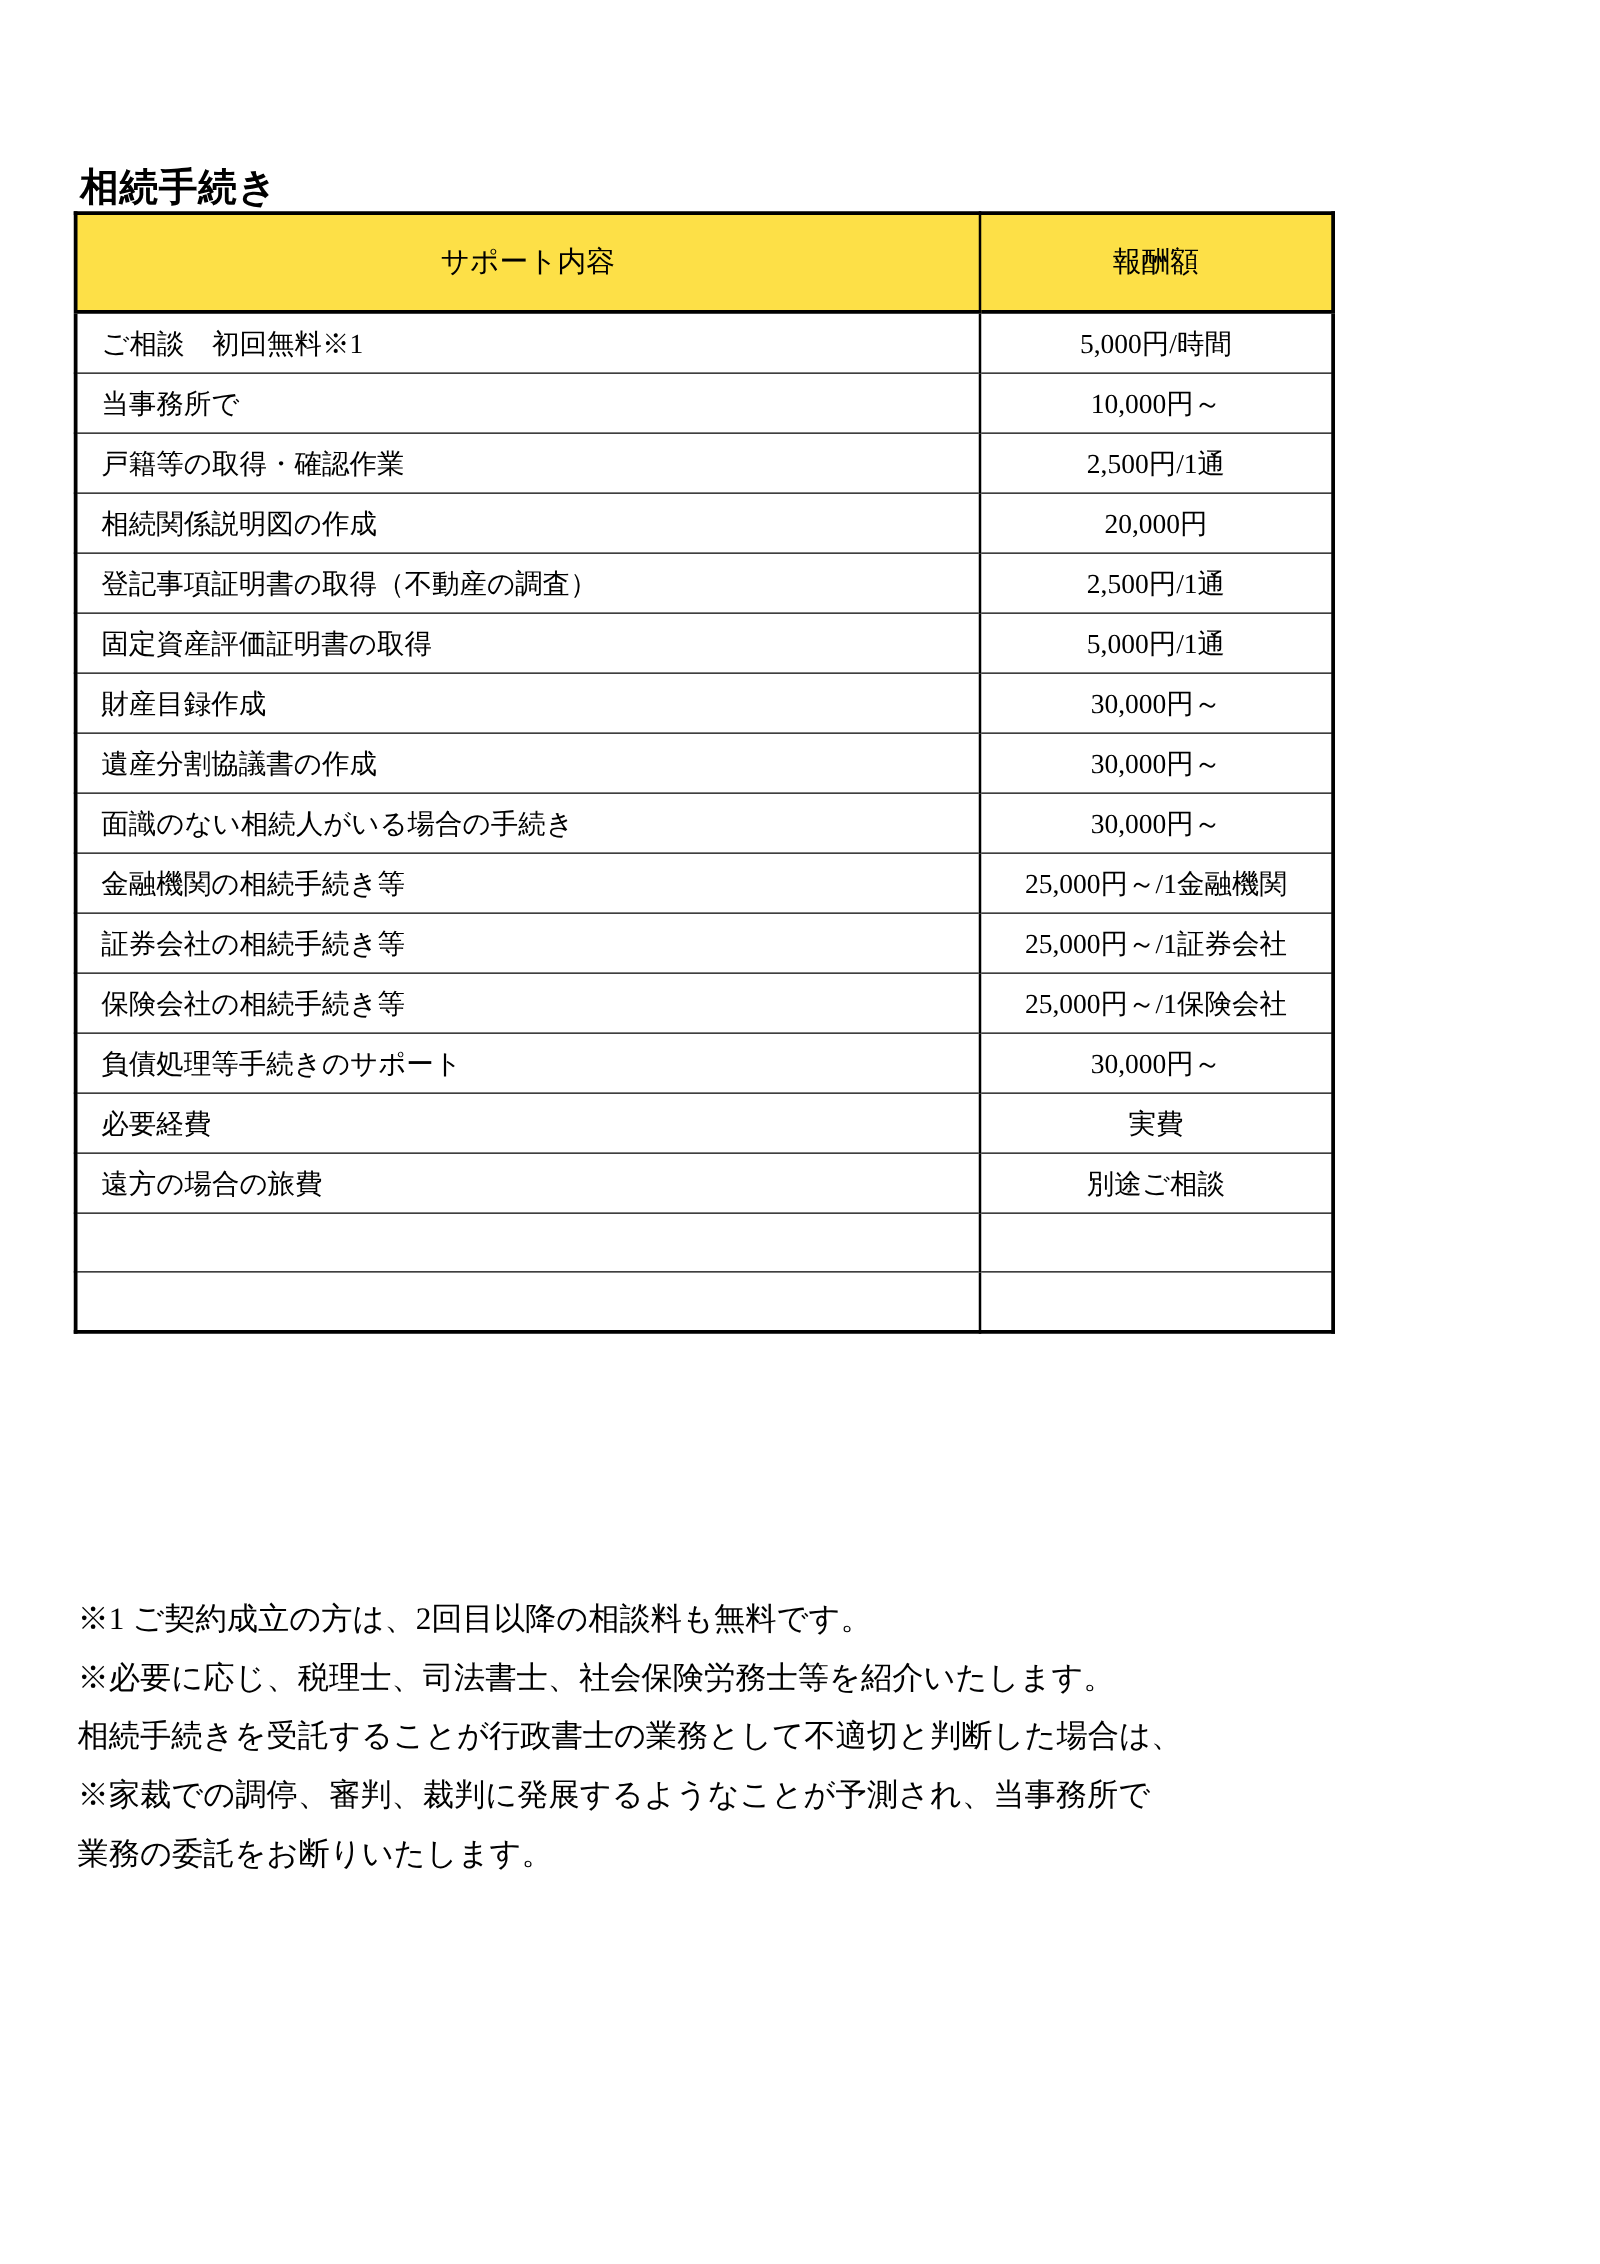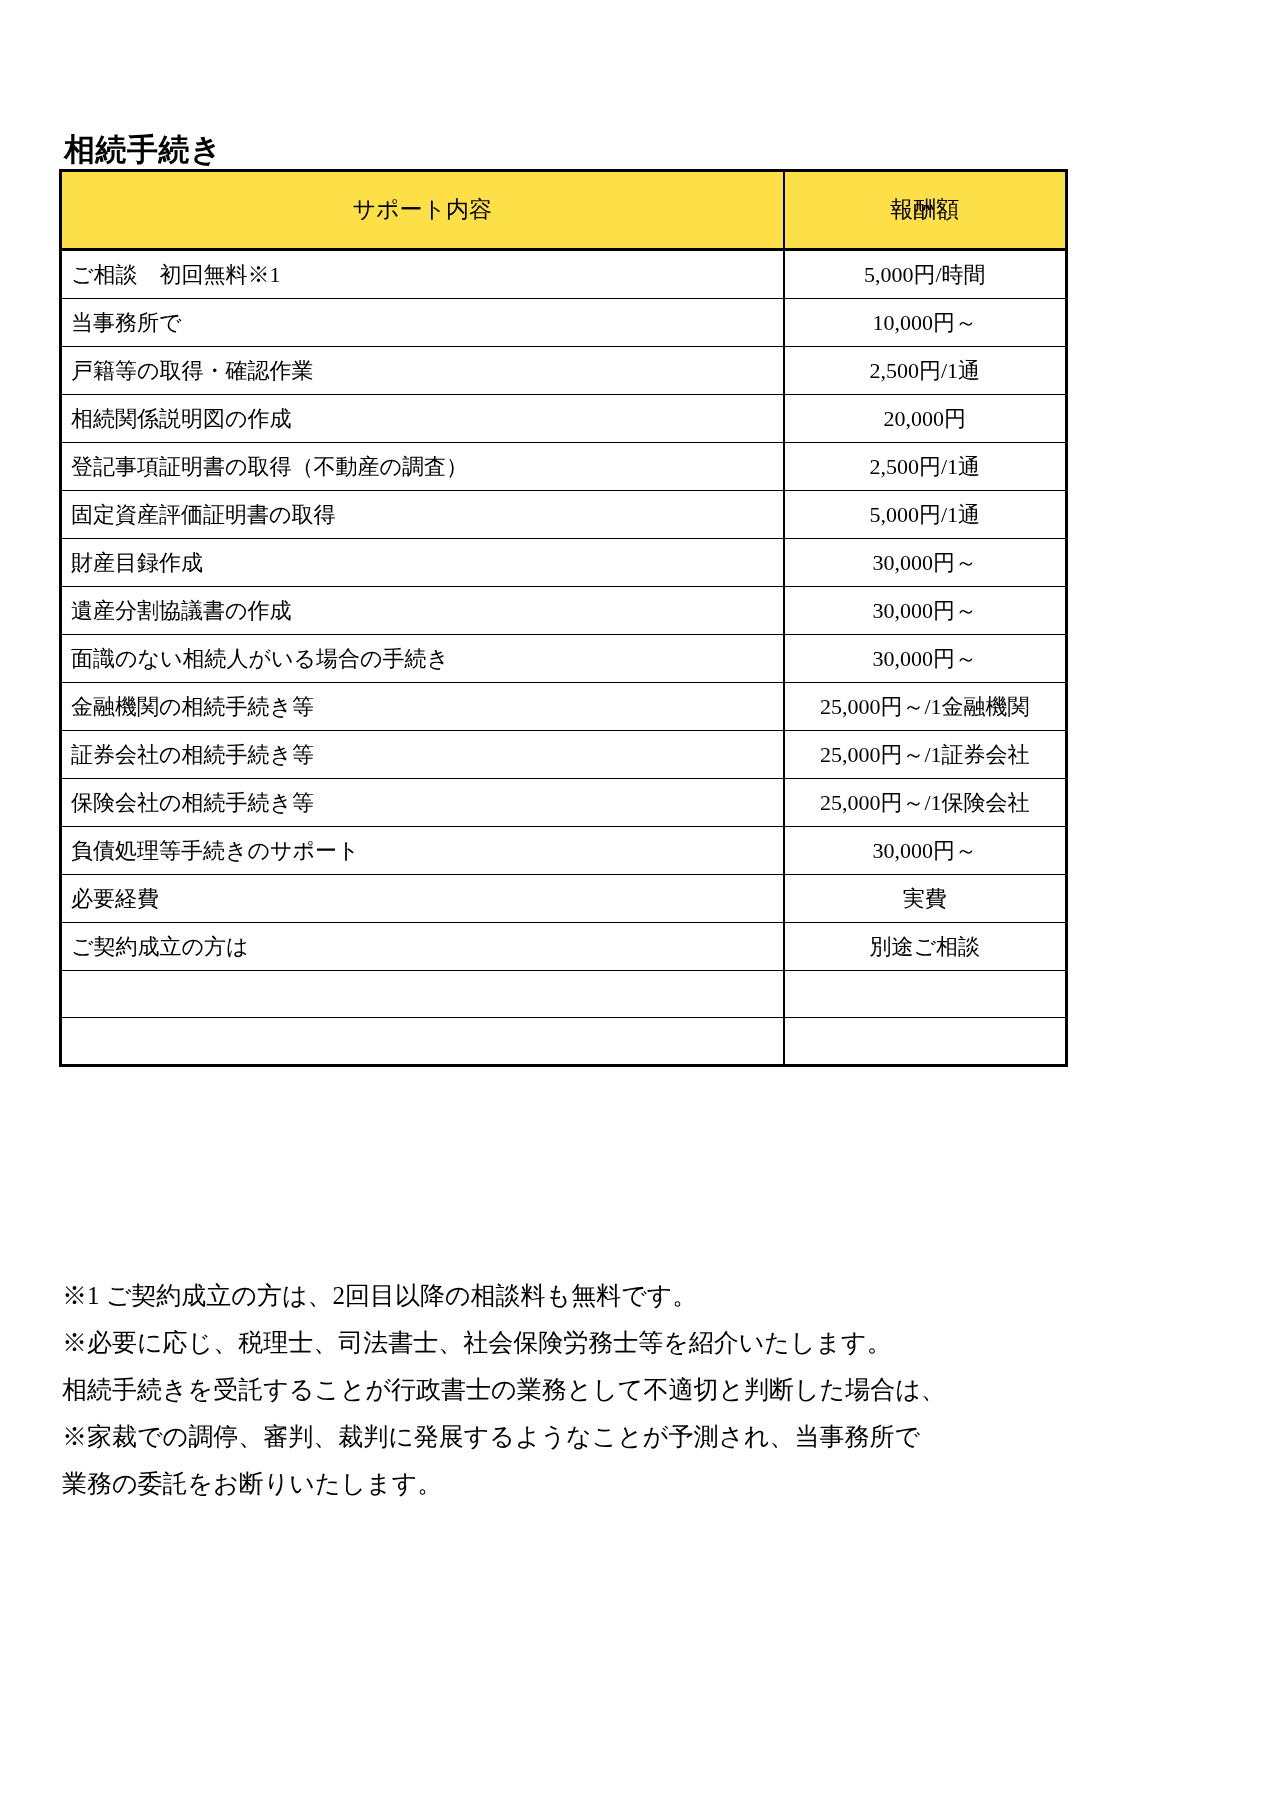--- a/index.html
+++ b/index.html
@@ -66,21 +66,21 @@
     border-top: none;
   }
   .fee-table th.th-service { border-left: none; }
   .fee-table th.th-fee { border-right: none; }
 
   .fee-table td {
     height: 47px;
   }
   .fee-table td.cell-service {
     text-align: left;
-    padding-left: 9px;
+    padding-left: 19px;
     border-left: none;
     border-right: 2px solid #000000;
   }
   .fee-table td.cell-fee {
     text-align: center;
     border-right: none;
     border-left: 2px solid #000000;
   }
   .fee-table tr.row-empty td {
     height: 46px;
@@ -171,21 +171,21 @@
         </tr>
         <tr>
           <td class="cell-service">負債処理等手続きのサポート</td>
           <td class="cell-fee">30,000円～</td>
         </tr>
         <tr>
           <td class="cell-service">必要経費</td>
           <td class="cell-fee">実費</td>
         </tr>
         <tr>
-          <td class="cell-service">ご契約成立の方は</td>
+          <td class="cell-service">遠方の場合の旅費</td>
           <td class="cell-fee">別途ご相談</td>
         </tr>
         <tr class="row-empty">
           <td class="cell-service"></td>
           <td class="cell-fee"></td>
         </tr>
         <tr class="row-empty">
           <td class="cell-service"></td>
           <td class="cell-fee"></td>
         </tr>

